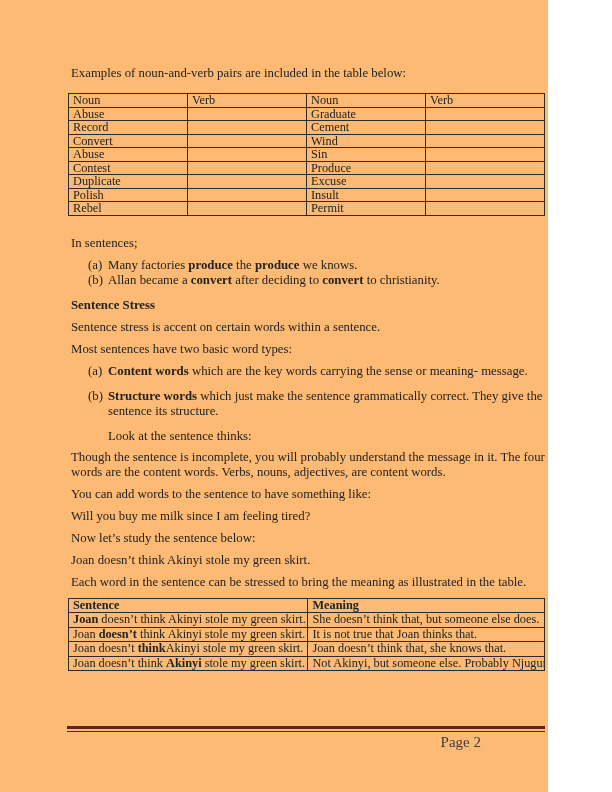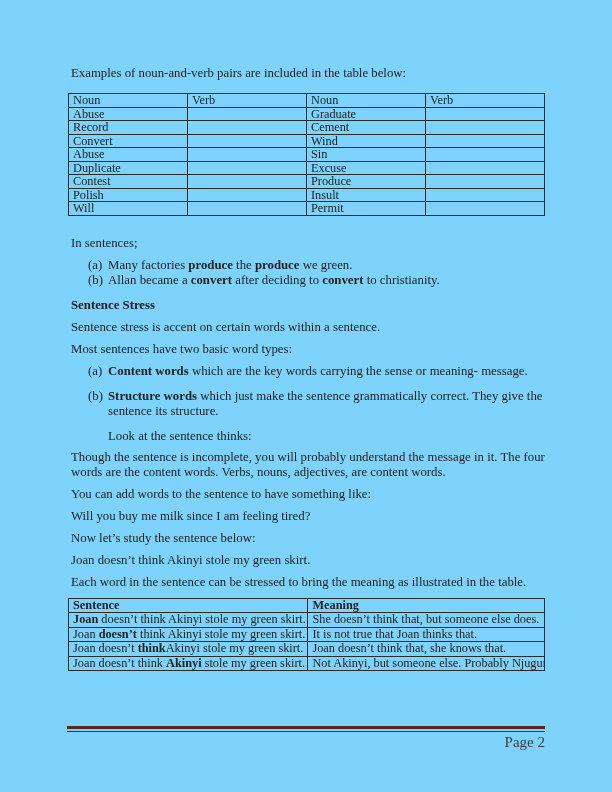--- a/index.html
+++ b/index.html
@@ -1,19 +1,19 @@
 <!DOCTYPE html>
 <html><head>
 <meta charset="utf-8">
 <style>
   html,body{margin:0;padding:0;background:#ffffff;}
   .page{
     position:relative;
-    width:612px;height:792px;
-    background:#7dd3fc;
+    width:548px;height:792px;
+    background:#fdba74;
     font-family:"Liberation Serif","DejaVu Serif",serif;
     color:#222222;
     overflow:hidden;
   }
   .content{
     position:absolute;
     top:66px;left:68px;width:477px;
     font-size:12.8px;line-height:15px;
   }
   p{margin:0 0 7px 3px;}
@@ -106,52 +106,52 @@
             <td>Wind</td>
             <td></td>
           </tr>
           <tr>
             <td>Abuse</td>
             <td></td>
             <td>Sin</td>
             <td></td>
           </tr>
           <tr>
+            <td>Contest</td>
+            <td></td>
+            <td>Produce</td>
+            <td></td>
+          </tr>
+          <tr>
             <td>Duplicate</td>
             <td></td>
             <td>Excuse</td>
             <td></td>
           </tr>
           <tr>
-            <td>Contest</td>
-            <td></td>
-            <td>Produce</td>
-            <td></td>
-          </tr>
-          <tr>
             <td>Polish</td>
             <td></td>
             <td>Insult</td>
             <td></td>
           </tr>
           <tr>
-            <td>Will</td>
+            <td>Rebel</td>
             <td></td>
             <td>Permit</td>
             <td></td>
           </tr>
         </tbody>
     </table>
 
     <p class="lead">In sentences;</p>
 
     <div class="list">
       <div class="list-item">
         <span class="marker">(a)</span>
-        <span class="itext"><span>Many factories </span><b>produce</b><span> the </span><b>produce</b><span> we green.</span></span>
+        <span class="itext"><span>Many factories </span><b>produce</b><span> the </span><b>produce</b><span> we knows.</span></span>
       </div>
       <div class="list-item">
         <span class="marker">(b)</span>
         <span class="itext"><span>Allan became a </span><b>convert</b><span> after deciding to </span><b>convert</b><span> to christianity.</span></span>
       </div>
     </div>
 
     <p class="heading">Sentence Stress</p>
 
     <p>Sentence stress is accent on certain words within a sentence.</p>

